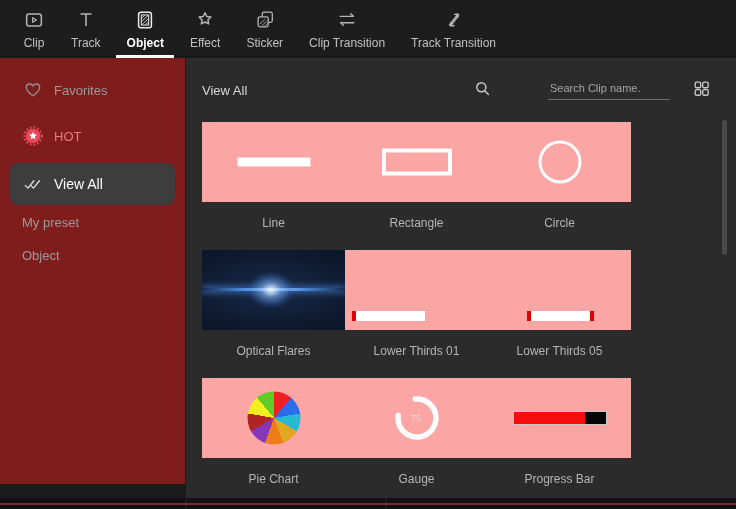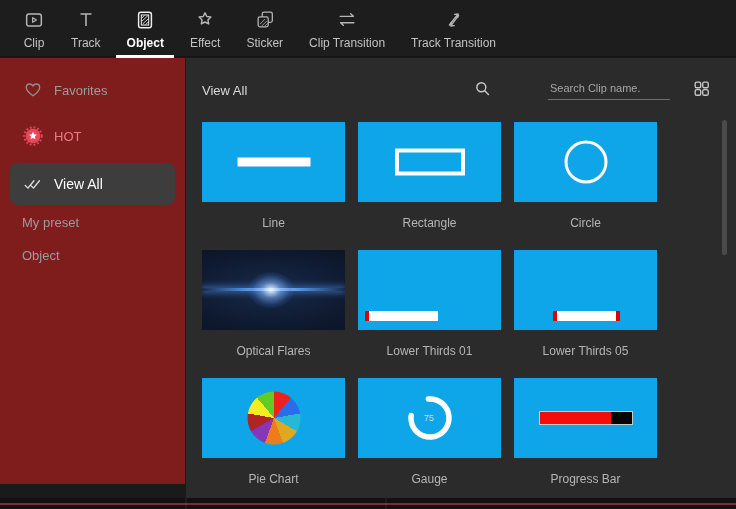--- a/index.html
+++ b/index.html
@@ -61,25 +61,25 @@
   .search-input {
     width:118px; background:transparent; border:none; outline:none;
     border-bottom:1px solid #6d6d6d; color:#cccccc; font-size:11px;
     padding:2px 2px 5px 2px; font-family:"Liberation Sans", sans-serif;margin-left:48px;
   }
   .search-input::placeholder { color:#a6a6a6; }
 
   
   .grid {
     margin-left:16px;
-    display:grid; grid-template-columns:repeat(3,143px); column-gap:13px;
+    display:grid; grid-template-columns:repeat(3,143px); 
   }
   .card { width:143px; }
   .thumb {
-    position:relative; width:143px; height:80px; background:#0ea5e9;
+    position:relative; width:143px; height:80px; background:#fca5a5;
     overflow:hidden;
   }
   .clabel {
     text-align:center; color:#b5b5b5; font-size:12px; line-height:15px;
     margin:14px 0 19px;
   }
   
   .shape-line { position:absolute; left:50%; top:50%; transform:translate(-50%,-50%); width:73px; height:9px; background:#fff; }
   .shape-rect { position:absolute; left:50%; top:50%; transform:translate(-50%,-50%); width:62px; height:19px; border:4px solid #fff; }
   .shape-circle { position:absolute; left:50%; top:50%; transform:translate(-50%,-50%); width:37px; height:37px; border:3.5px solid #fff; border-radius:50%; }

